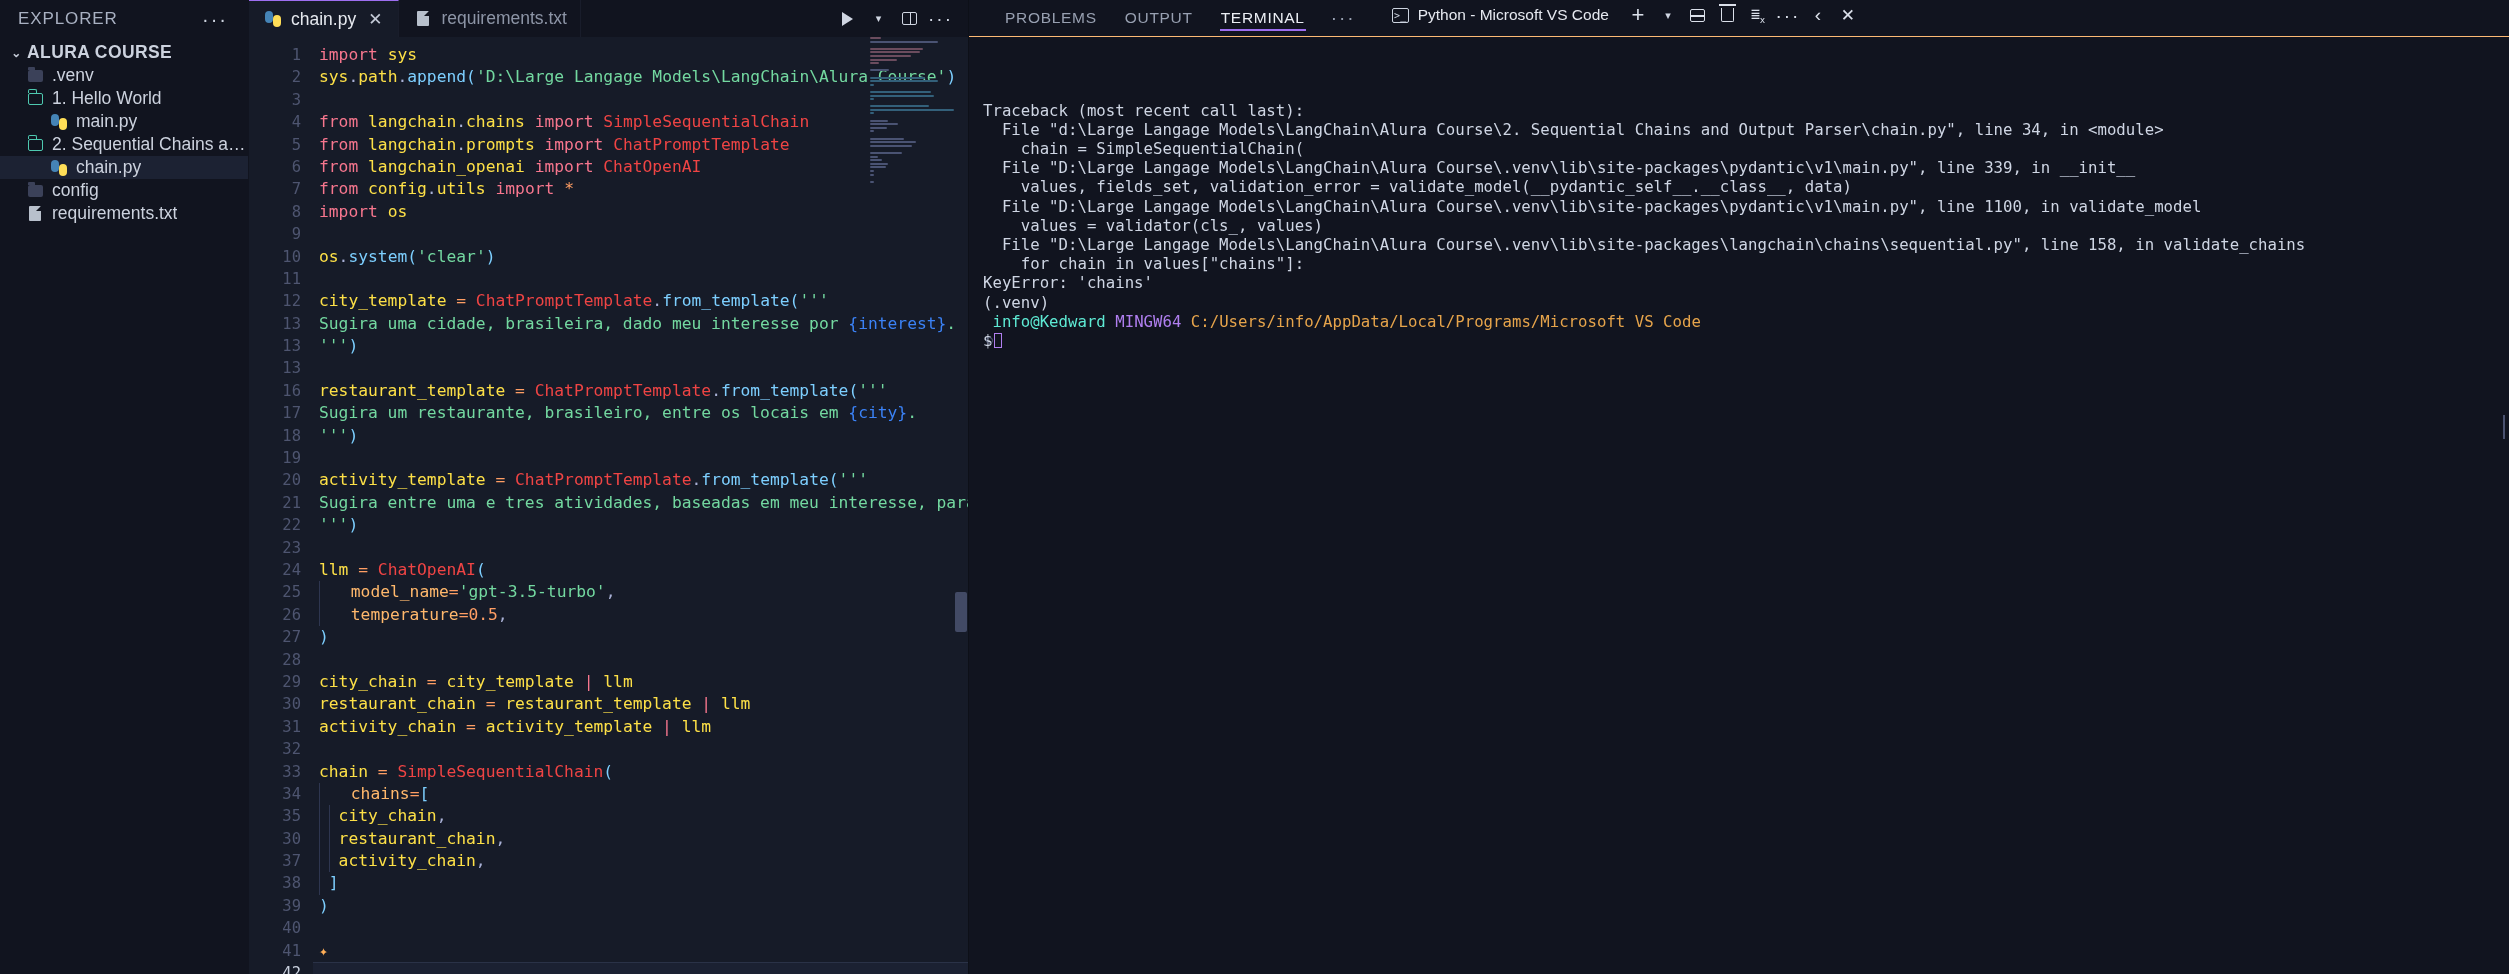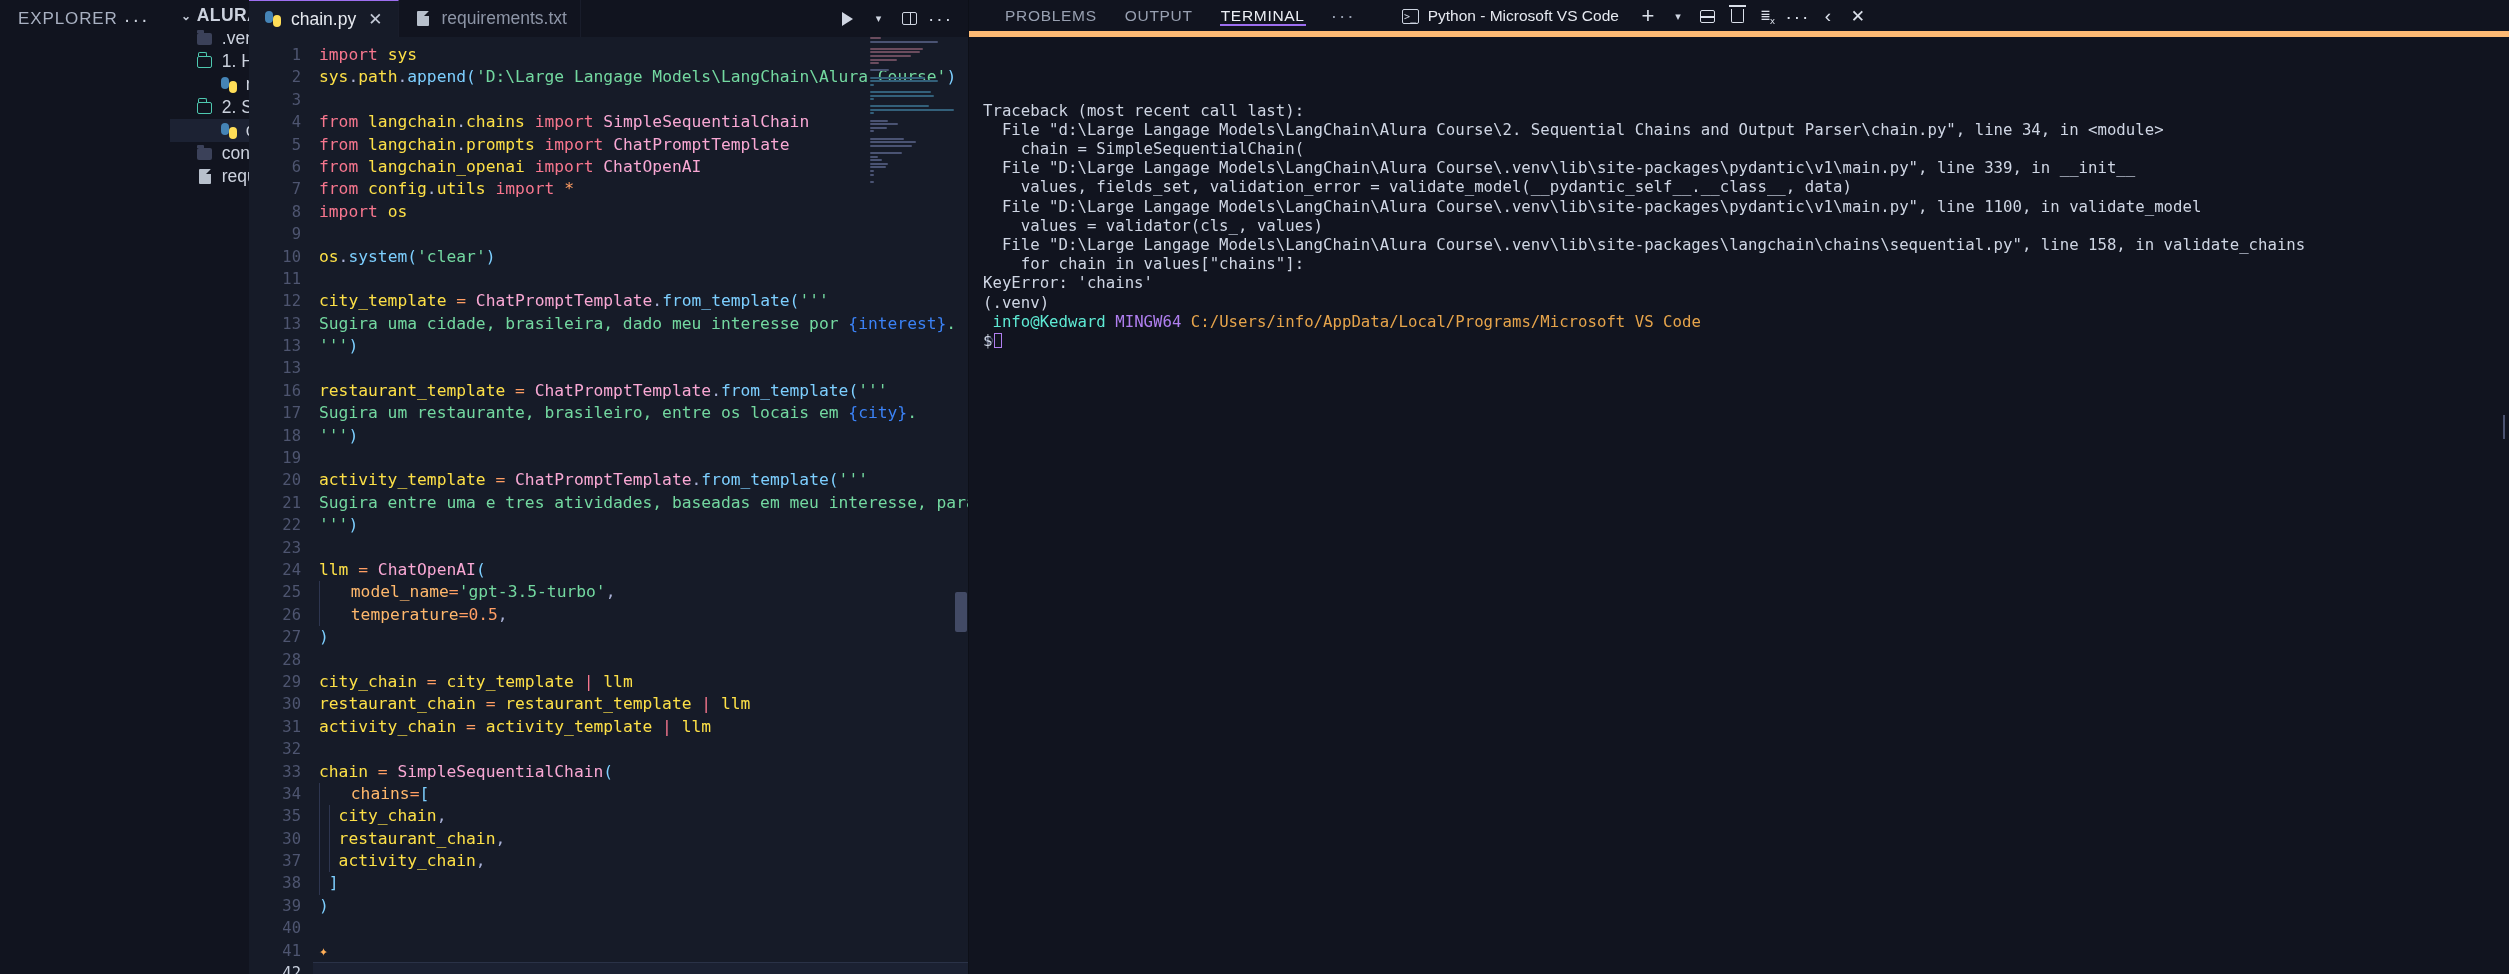--- a/index.html
+++ b/index.html
@@ -14,21 +14,21 @@
   .vscode {
     width: 2509px; height: 974px;
     display: flex; flex-direction: row;
     background: #141824;
   }
 
   
   .sidebar {
     width: 249px; flex: 0 0 249px;
     background: #11141f;
-    display: flex; flex-direction: row;
+    display: flex; flex-direction: column;
     border-right: 1px solid #11141f;
   }
   .sidebar-header {
     height: 37px; flex: 0 0 37px;
     display: flex; align-items: center;
     padding: 0 14px 0 18px;
     color: #a9b1c2; font-size: 17px; letter-spacing: .9px;
   }
   .sidebar-header .title { flex: 1; font-weight: 400; }
   .sidebar-header .dots {
@@ -148,21 +148,21 @@
     background: #1b2132;
     border-top: 1px solid #2a3247; border-bottom: 1px solid #2a3247;
     width: 1400px;
   }
   
   .t-kw   { color: #f7768e; }
   .t-fn   { color: #7dcfff; }
   .t-var  { color: #fde047; }
   .t-str  { color: #73d8a0; }
   .t-num  { color: #ff9e64; }
-  .t-cls  { color: #f9a8d4; }
+  .t-cls  { color: #ef4444; }
   .t-plain{ color: #c9d1e6; }
   .t-param{ color: #ffb86c; padding-left: 22px; }
   .t-brace{ color: #7dcfff; }
   .t-op   { color: #ff9e64; }
   .t-pipe { color: #f7768e; }
   .t-punc { color: #a9b1d6; }
   .t-interp { color: #3b82f6; }
   .indent-guide {
     display: inline-block; border-left: 1px solid #2e3650;
     height: 22.4px; vertical-align: top;
@@ -195,24 +195,24 @@
 
   
   .panel {
     width: 1541px; flex: 0 0 1541px;
     background: #11141f;
     display: flex; flex-direction: column;
     border-left: 1px solid #0d1018;
   }
   .panel-header {
     height: 37px; flex: 0 0 37px;
-    display: flex; align-items: flex-end;
-    padding: 0 14px 0 22px; gap: 12px;
+    display: flex; align-items: flex-start;
+    padding: 0 14px 0 22px; gap: 2px;
     background: #11141f;
-    border-bottom: 6px solid #fdba74;
+    border-bottom: 1px solid #fdba74;
   }
   .panel-tabs { display: flex; align-items: center; gap: 0; height: 100%; }
   .panel-tab {
     font-size: 15.5px; color: #98a0b1; letter-spacing: .7px;
     padding: 0 14px; height: 100%; display: flex; align-items: center;
     cursor: pointer; position: relative;
   }
   .panel-tab.active { color: #eceff5; }
   .panel-tab.active:after {
     content:""; position:absolute; left:13px; right:13px; bottom: 5px;

